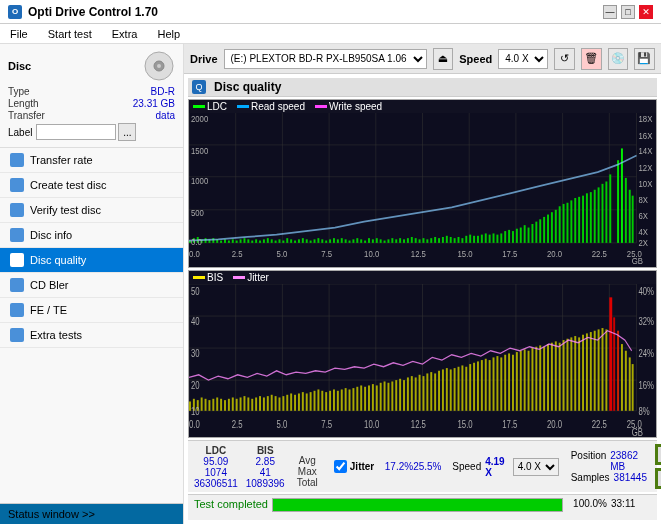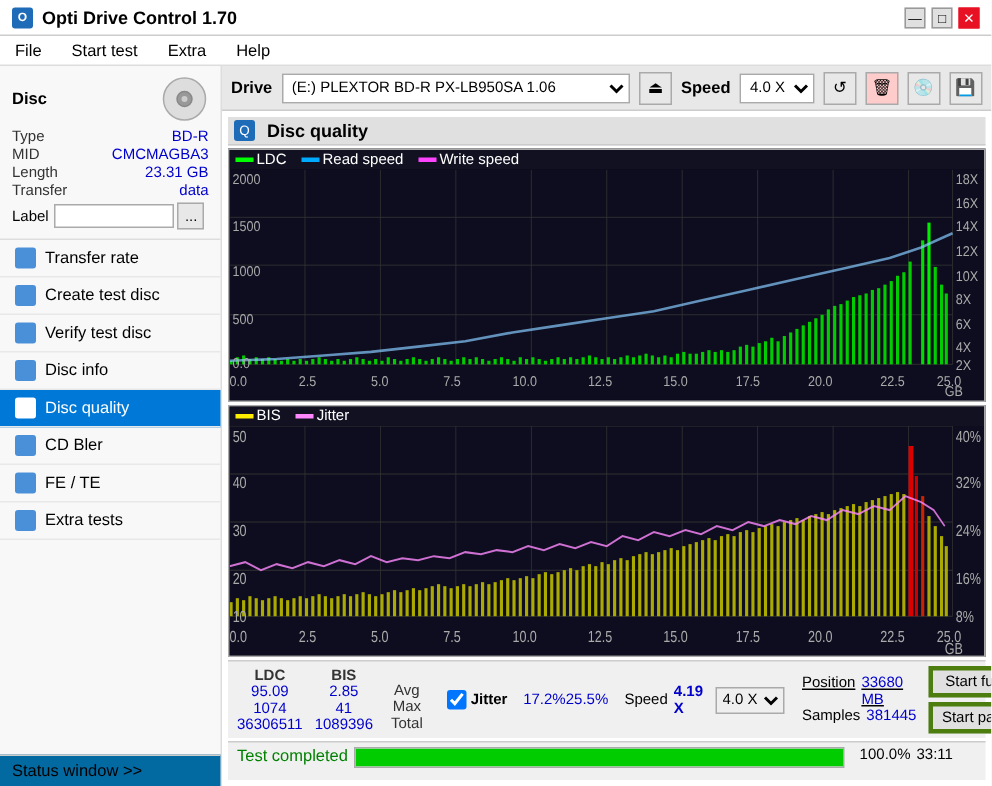--- a/index.html
+++ b/index.html
@@ -14,21 +14,21 @@
     .title-btn.close { background: #e81123; color: white; border-color: #e81123; }
     
     
     .menu-bar { background: #fff; display: flex; align-items: center; padding: 2px 6px; border-bottom: 1px solid #ddd; height: 20px; gap: 12px; }
     .menu-item { font-size: 11px; cursor: pointer; padding: 1px 4px; }
     
     
     .main { display: flex; height: calc(524px - 44px); }
     
     
-    .sidebar { width: 148px; background: #f8f8f8; border-right: 1px solid #ddd; display: flex; flex-direction: column; flex-shrink: 0; }
+    .sidebar { width: 184px; background: #f8f8f8; border-right: 1px solid #ddd; display: flex; flex-direction: column; flex-shrink: 0; }
     .drive-label { font-weight: 600; font-size: 11px; }
     .drive-select { flex: 1; font-size: 10px; border: 1px solid #aaa; background: white; padding: 1px 2px; height: 20px; }
     .speed-label { font-weight: 600; }
     .speed-select { font-size: 10px; border: 1px solid #aaa; background: white; padding: 1px 2px; height: 20px; width: 50px; }
     .icon-btn { width: 22px; height: 22px; border: 1px solid #aaa; background: #e8e8e8; cursor: pointer; display: flex; align-items: center; justify-content: center; font-size: 11px; }
     
     
     .disc-panel { padding: 6px 8px; border-bottom: 1px solid #ddd; }
     .disc-header { display: flex; align-items: center; justify-content: space-between; margin-bottom: 4px; }
     .disc-title { font-weight: 600; font-size: 11px; }
@@ -102,24 +102,20 @@
         <span class="disc-title">Disc</span>
         <svg width="32" height="32" viewBox="0 0 32 32">
           <circle cx="16" cy="16" r="14" fill="#ddd" stroke="#aaa" stroke-width="1"></circle>
           <circle cx="16" cy="16" r="5" fill="#999" stroke="#888" stroke-width="1"></circle>
           <circle cx="16" cy="16" r="2" fill="#ccc"></circle>
         </svg>
       </div>
       <div class="disc-row">
         <span class="disc-key">Type</span>
         <span class="disc-val">BD-R</span>
-      </div>
-      <div class="disc-row">
-        <span class="disc-key">MID</span>
-        <span class="disc-val">CMCMAGBA3</span>
       </div>
       <div class="disc-row">
         <span class="disc-key">Length</span>
         <span class="disc-val">23.31 GB</span>
       </div>
       <div class="disc-row">
         <span class="disc-key">Transfer</span>
         <span class="disc-val">data</span>
       </div>
       <div class="label-row">
@@ -593,23 +589,23 @@
           <span style="color:#888;">&nbsp;</span>
         </div>
         <div style="margin-left:auto; display:flex; align-items:center; gap:4px;">
           <span>Speed</span>
           <span style="color:#0000cc; font-weight:600;">4.19 X</span>
           <select style="font-size:10px; border:1px solid #aaa; height:18px; width:50px;">
             <option>4.0 X</option>
           </select>
         </div>
         <div style="display:flex; flex-direction:column; align-items:flex-start; margin-left:4px;">
-          <div style="display:flex; gap:4px;text-decoration:underline;">
+          <div style="display:flex; gap:4px;">
             <span>Position</span>
-            <span style="color:#0000cc;">33680 MB</span>
+            <span style="color:#0000cc;">23862 MB</span>
           </div>
           <div style="display:flex; gap:4px;">
             <span>Samples</span>
             <span style="color:#0000cc;">381445</span>
           </div>
         </div>
         <div class="start-btns">
           <button class="start-btn">Start full</button>
           <button class="start-btn">Start part</button>
         </div>

